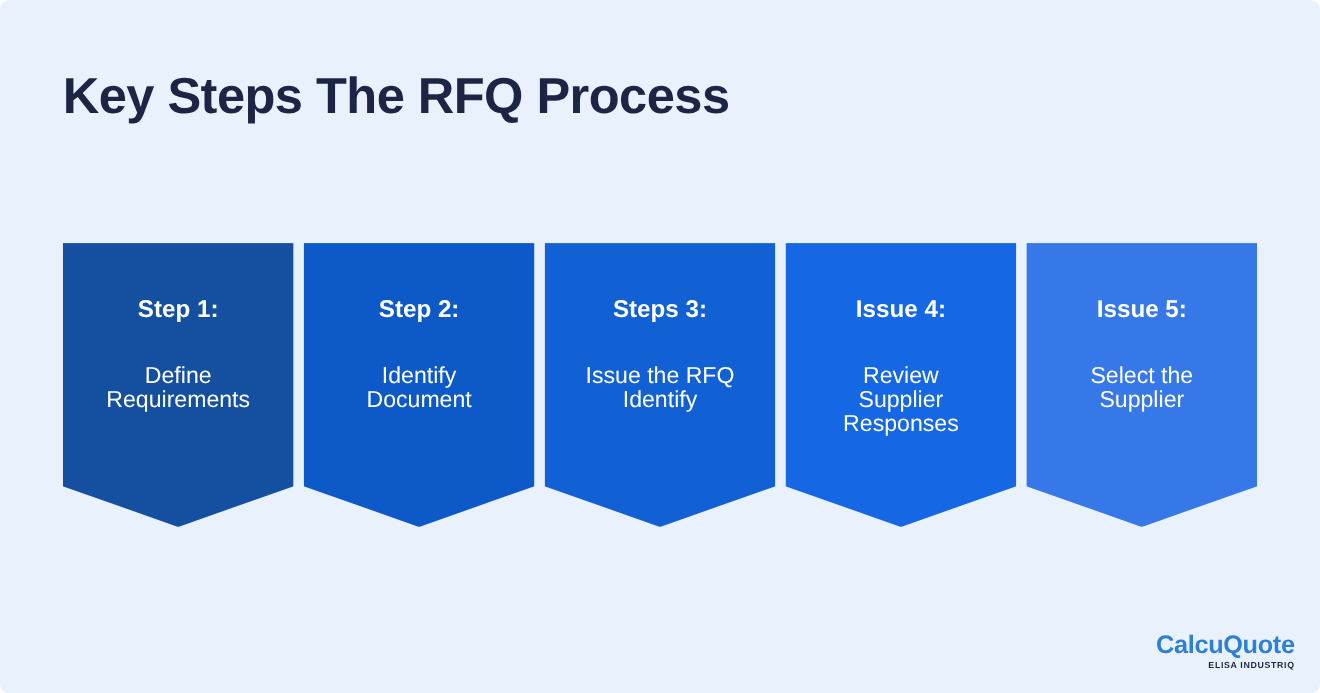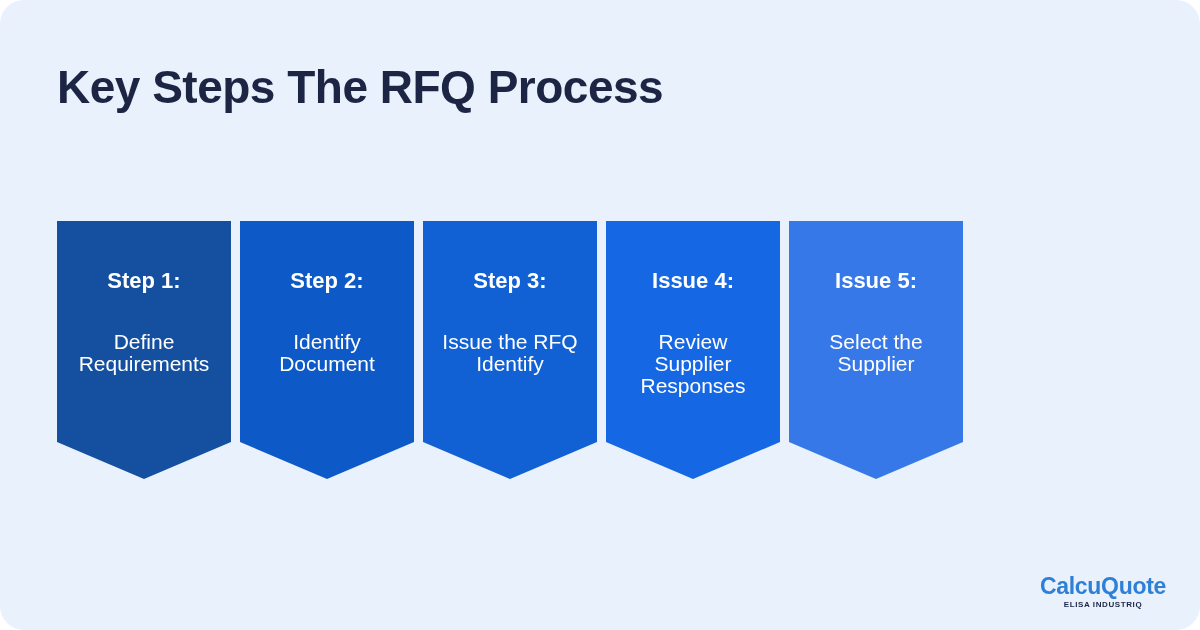--- a/index.html
+++ b/index.html
@@ -3,21 +3,21 @@
 <meta charset="utf-8">
 <style>
   * { margin: 0; padding: 0; box-sizing: border-box; }
   html, body { width: 1200px; height: 630px; background: #ffffff; }
   body { font-family: "Liberation Sans", sans-serif; }
 
   .card {
     position: relative;
     width: 1200px;
     height: 630px;
-    border-radius: 24px;
+    border-radius: 8px;
     background: #e9f1fc;
     overflow: hidden;
   }
 
   .title {
     position: absolute;
     left: 57px;
     top: 60px;
     font-size: 46px;
     font-weight: 800;
@@ -28,21 +28,21 @@
   .steps-row {
     position: absolute;
     left: 57px;
     top: 221px;
     width: 1086px;
     display: flex;
     gap: 9px;
   }
 
   .banner {
-    width: 174px;
+    width: 210px;
     height: 258px;
     clip-path: polygon(0 0, 100% 0, 100% calc(100% - 37px), 50% 100%, 0 calc(100% - 37px));
     color: #ffffff;
     text-align: center;
     padding: 47px 16px 0;
   }
 
   .banner .step-label {
     font-size: 22px;
     font-weight: 700;
@@ -51,41 +51,40 @@
 
   .banner .step-desc {
     font-size: 21px;
     font-weight: 400;
     line-height: 22px;
     white-space: pre-line;
   }
 
   .logo {
     position: absolute;
-    right: 34px;
+    right: 23px;
     bottom: 21px;
     text-align: right;
     line-height: 1;
     margin-top: 32px;
   }
 
   .logo .brand {
     font-size: 23px;
     font-weight: 700;
     letter-spacing: -0.3px;
     color: #2e80d6;
   }
 
   .logo .sub-brand {
     margin-top: 3px;
     font-size: 8px;
     font-weight: 700;
     letter-spacing: 0.6px;
     color: #1c2644;
-    text-align: center;
   }
 </style>
 </head>
 <body>
 
 <div class="card" style="background: rgb(233, 241, 252);">
 
   <h1 class="title" style="color: rgb(28, 38, 68);">Key Steps The RFQ Process</h1>
 
   <div class="steps-row">
@@ -96,21 +95,21 @@
 Requirements</div>
     </div>
 
     <div class="banner" style="background-color: rgb(14, 89, 200);">
       <div class="step-label">Step 2:</div>
       <div class="step-desc">Identify
 Document</div>
     </div>
 
     <div class="banner" style="background-color: rgb(17, 97, 213);">
-      <div class="step-label">Step 3:</div>
+      <div class="step-label">Steps 3:</div>
       <div class="step-desc">Issue the RFQ
 Identify</div>
     </div>
 
     <div class="banner" style="background-color: rgb(21, 103, 227);">
       <div class="step-label">Issue 4:</div>
       <div class="step-desc">Review
 Supplier
 Responses</div>
     </div>

